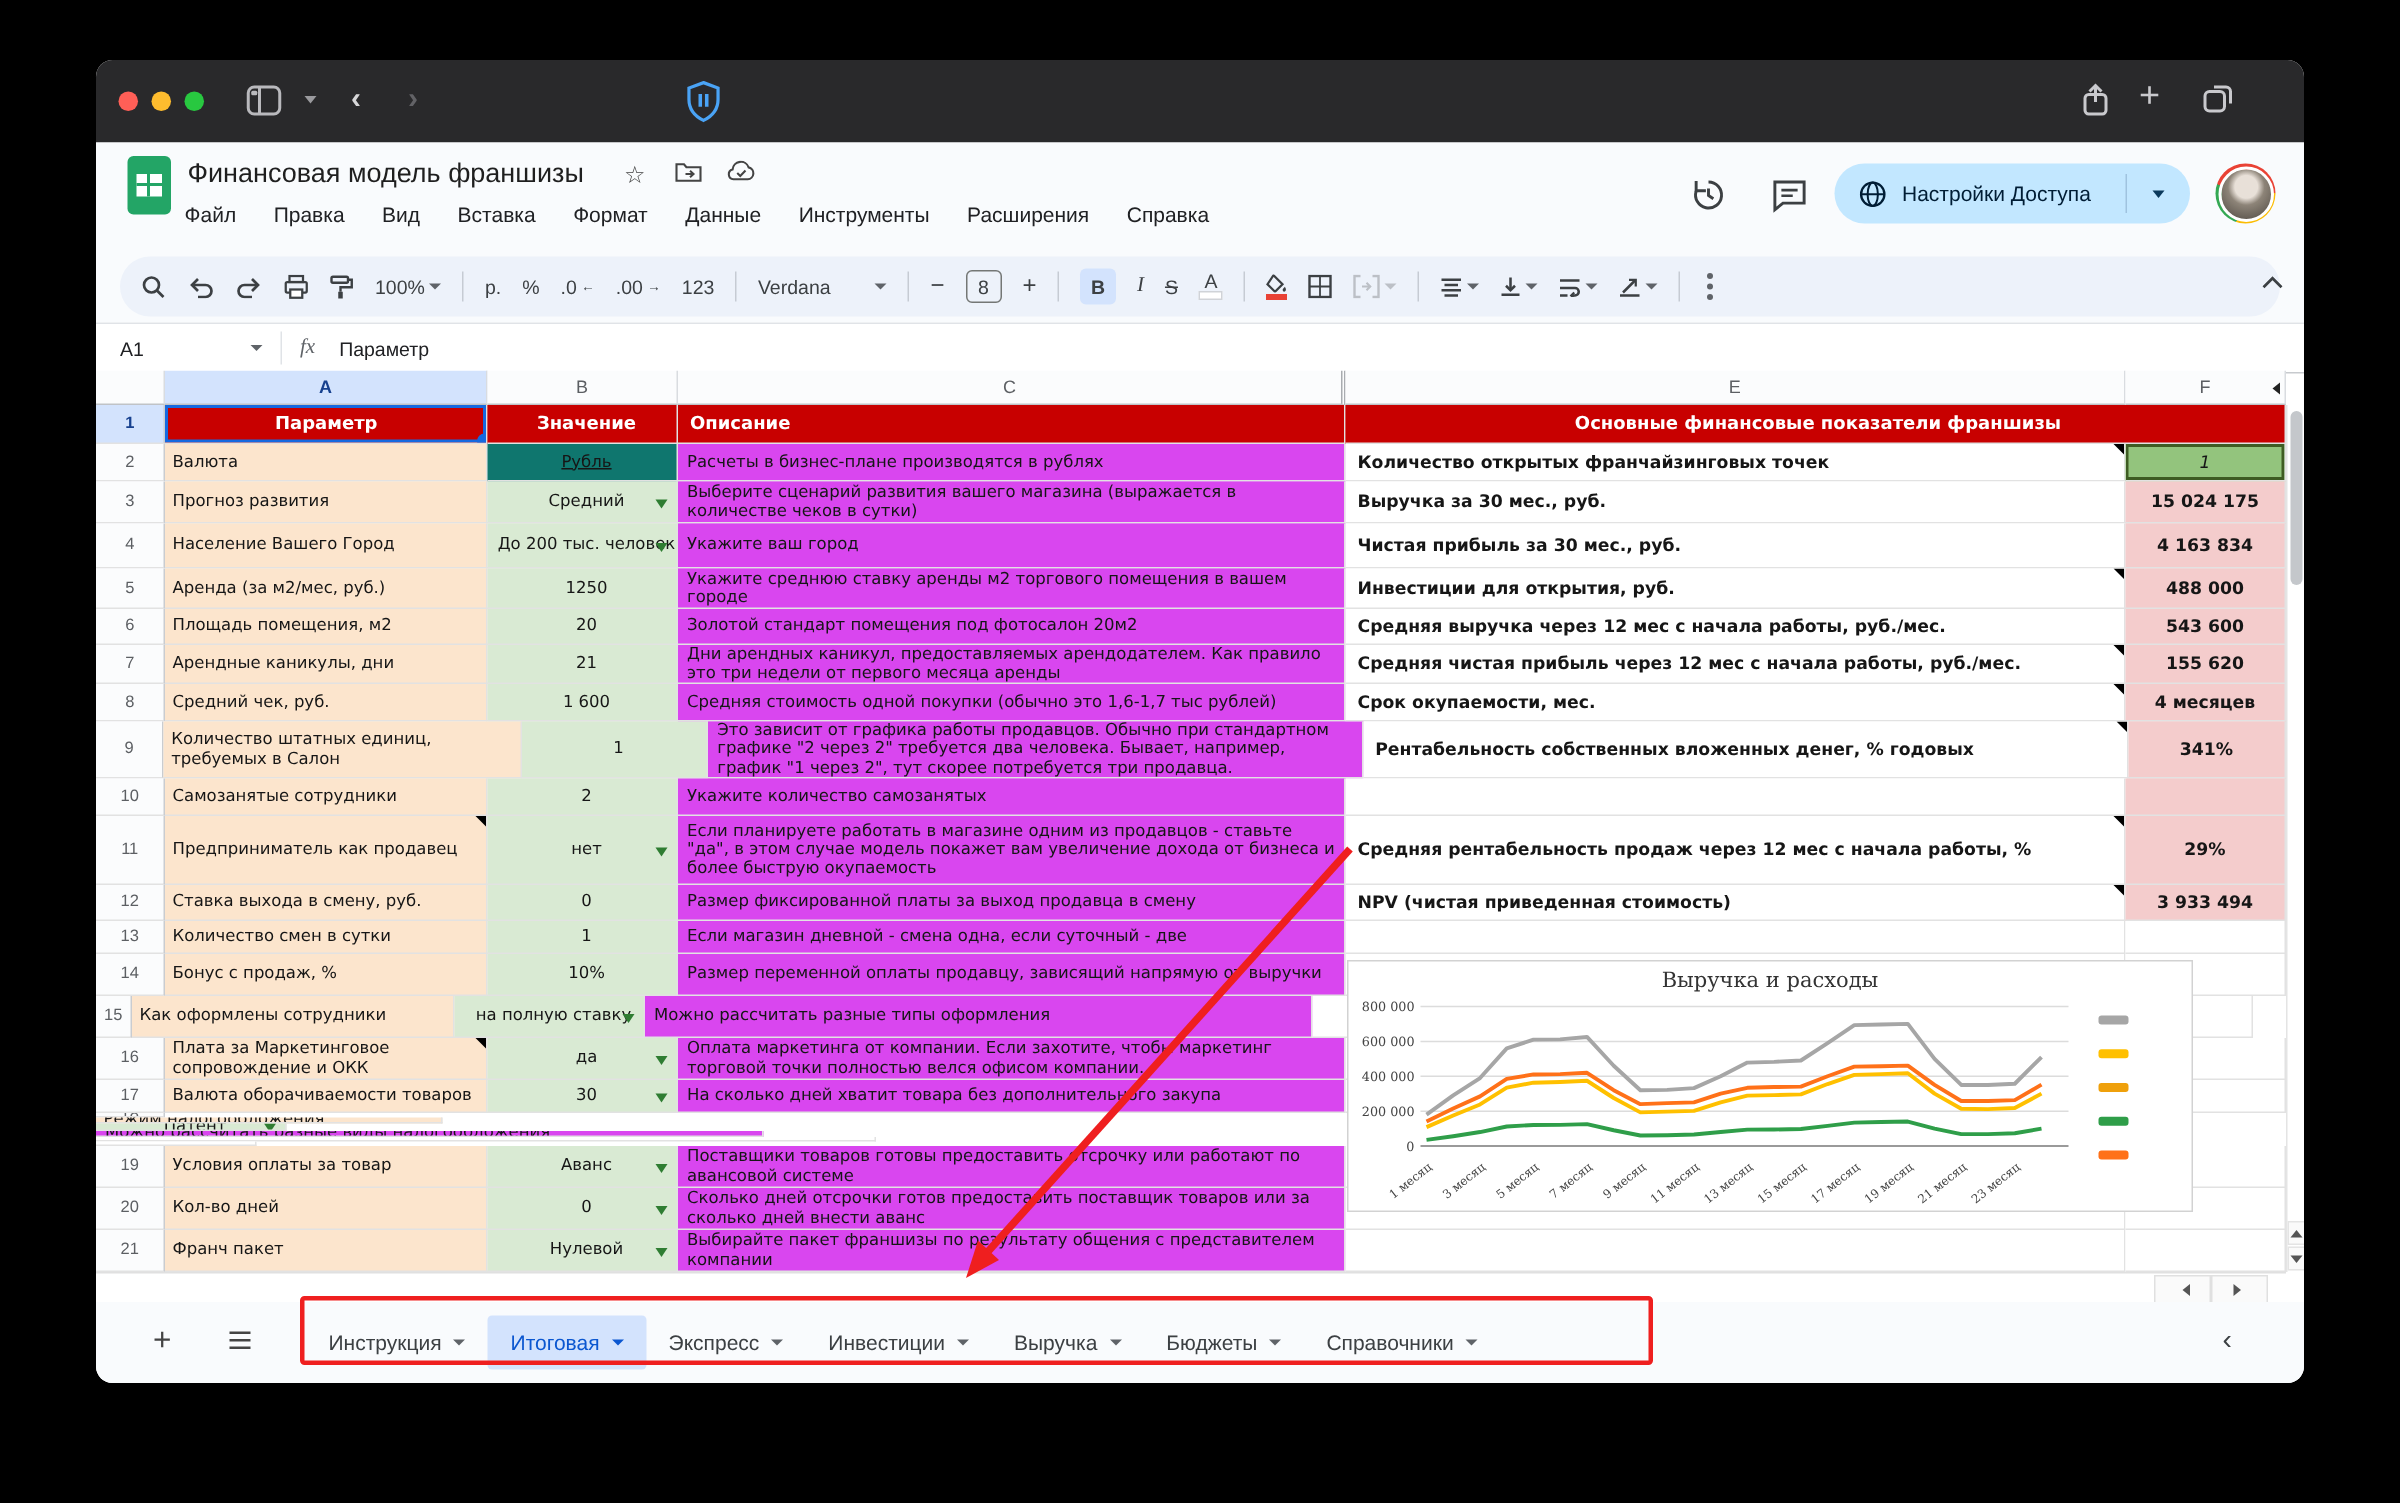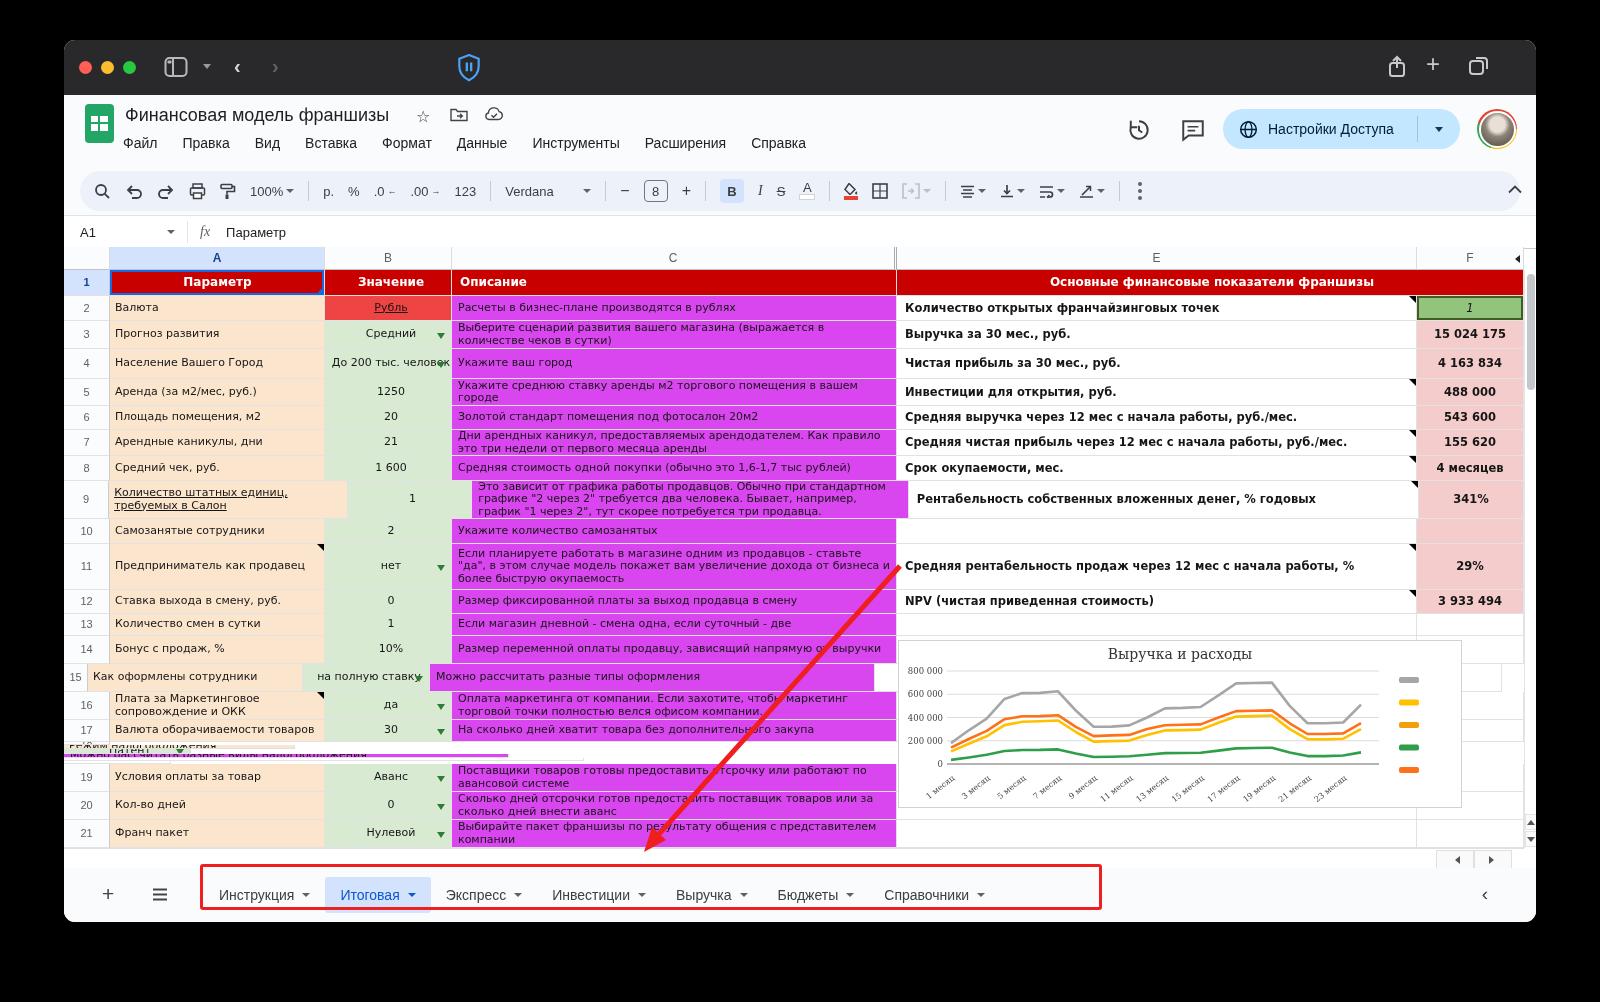--- a/index.html
+++ b/index.html
@@ -82,21 +82,21 @@
   .fcol-mark{position:absolute;right:3px;top:8px;border:4px solid transparent;border-right:5px solid #222;}
   .g-row{display:flex;}
   .cell{box-sizing:border-box;border-right:1px solid #e2e2e2;border-bottom:1px solid #e2e2e2;
       position:relative;display:flex;align-items:center;overflow:hidden;
       font-family:"DejaVu Sans",sans-serif;font-size:11px;color:#161616;line-height:12.5px;}
   .rh{justify-content:center;background:#fbfcfd;color:#5c5f63;font-size:11px;
       font-family:"Liberation Sans",sans-serif;border-right:1px solid #c9ccd0;}
   .rh.sel{background:#d3e3fd;color:#17418f;font-weight:bold;}
   .cA{padding:1px 4px 1px 5px;background:#fce5cd;}
   .cB{padding:1px 0 1px 6px;background:#d9ead3;justify-content:center;text-align:center;}
-  .cB.white{background:#ef4444;text-decoration:underline;}
+  .cB.white{background:#0f766e;text-decoration:underline;}
   .cC{padding:1px 6px;background:#d946ef;}
   .cE{padding:1px 4px 1px 8px;background:#fff;font-weight:bold;font-size:11.5px;}
   .cF{padding:1px 6px;background:#fff;font-weight:bold;font-size:11.5px;justify-content:center;}
   .cF.pink{background:#f4cccc;}
   .cF.green{background:#93c47d;font-weight:normal;font-style:italic;box-shadow:inset 0 0 0 2px #3e5c23;}
   .hdrred{background:#c80000 !important;color:#fff !important;font-weight:bold;justify-content:center;text-align:center;font-size:12px;}
   .hdrred.left{justify-content:flex-start;text-align:left;padding-left:8px;}
   .selcell{box-shadow:inset 0 0 0 2px #1669e0;}
   .selcell::after{content:'';position:absolute;right:-4px;bottom:-4px;width:10px;height:10px;border-radius:50%;
       background:#1669e0;z-index:5;}
@@ -532,21 +532,21 @@
           <div class="cell cE" style="width: 520px;">
             <span>Срок окупаемости, мес.</span>
             <span class="note"></span>
           </div>
           <div class="cell cF pink" style="width: 107px;">
             <span>4 месяцев</span>
           </div>
         </div>
         <div class="g-row" style="height: 38px;">
           <div class="cell rh" style="width: 46px;">9</div>
-          <div class="cell cA" style="width: 243px; text-decoration: underline;">
+          <div class="cell cA" style="width: 243px;">
             <span>Количество штатных единиц, требуемых в Салон</span>
           </div>
           <div class="cell cB" style="width: 127px;">
             <span>1</span>
           </div>
           <div class="cell cC" style="width: 445px;">
             <span>Это зависит от графика работы продавцов. Обычно при стандартном графике "2 через 2" требуется два человека. Бывает, например, график "1 через 2", тут скорее потребуется три продавца.</span>
           </div>
           <div class="cell cE" style="width: 520px;">
             <span>Рентабельность собственных вложенных денег, % годовых</span>

